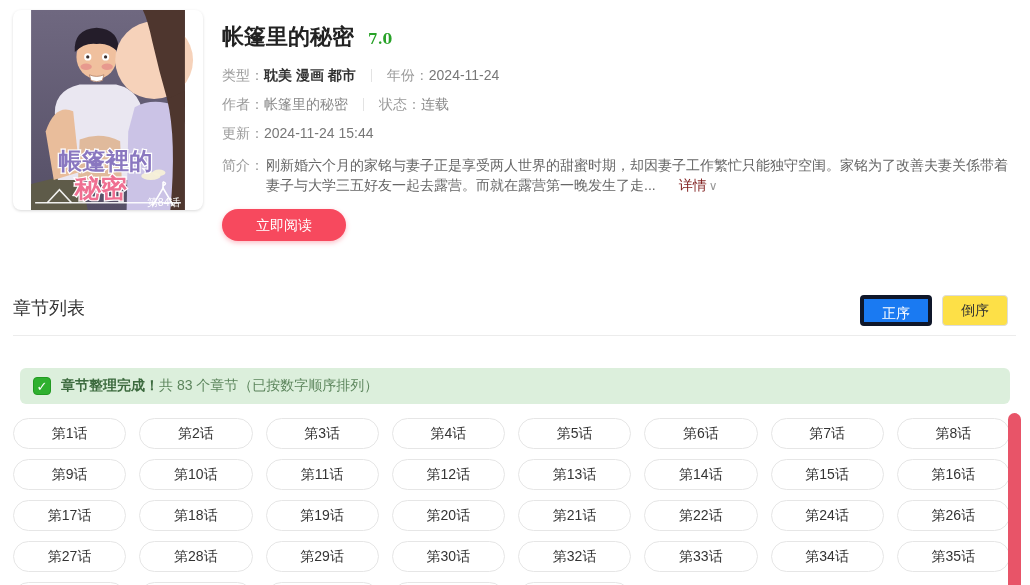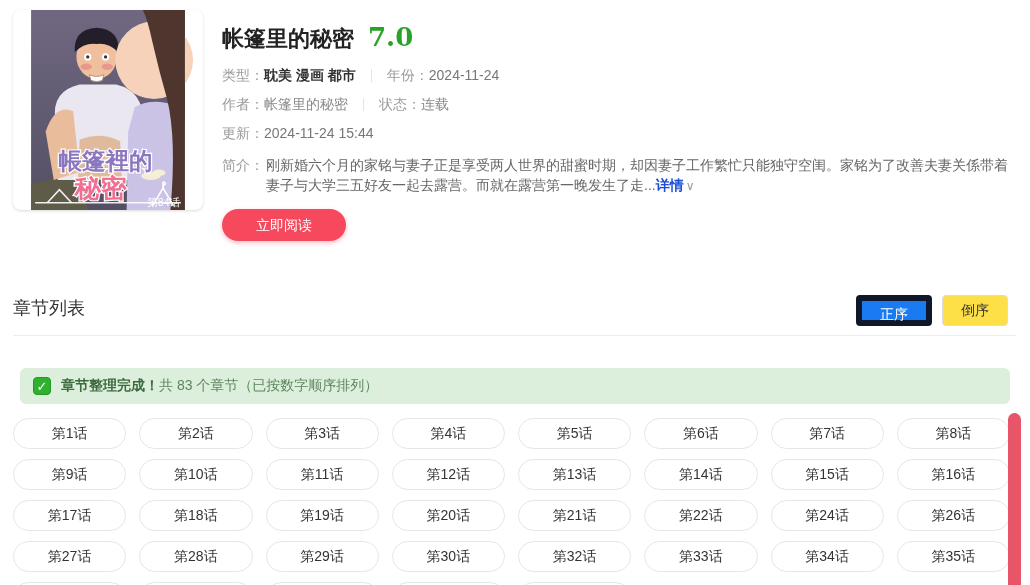--- a/index.html
+++ b/index.html
@@ -18,34 +18,34 @@
     width: 190px; height: 200px;
     border-radius: 8px; overflow: hidden;
     cursor: pointer;
     box-shadow: 0 1px 3px rgba(0,0,0,.15);
   }
   .cover svg { display: block; width: 100%; height: 100%; }
 
   .info { position: absolute; left: 222px; top: 22px; right: 20px; }
   .title-row { display: flex; align-items: baseline; gap: 14px; line-height: 30px; }
   .comic-title { font-size: 22px; font-weight: bold; color: #222; }
-  .rating { font-family: "DejaVu Serif", serif; font-size: 26px; font-weight: bold; }
+  .rating { font-family: "DejaVu Serif", serif; font-size: 14px; font-weight: bold; }
 
   .meta-row { display: flex; align-items: center; font-size: 14px; line-height: 16px; margin-top: 13px; }
   .meta-row:first-of-type { margin-top: 14px; }
   .m-label { color: #9b9b9b; }
   .m-strong { color: #333; font-weight: bold; }
   .m-mid { color: #777; }
   .m-soft { color: #8a8a8a; }
   .vdiv { width: 1px; height: 13px; background: #e3e3e3; margin: 0 15px; }
 
   .intro { display: flex; font-size: 14px; line-height: 20px; margin-top: 14px; }
   .intro .m-label { flex: 0 0 44px; line-height: 20px; }
   .intro-body { flex: 1; color: #666; }
-  .detail-link { color: #1d4ed8; font-weight: bold; cursor: pointer; }
+  .detail-link { color: #7f1d1d; font-weight: normal; cursor: pointer; margin-left: 23px; }
   .chevron { color: #999; font-size: 12px; margin-left: 2px; }
 
   .read-btn {
     margin-top: 13px;
     display: inline-block;
     border: none;
     background: #f7495e;
     color: #fff;
     font-size: 14px;
     font-family: inherit;
@@ -62,21 +62,21 @@
     position: absolute; left: 13px; top: 296px;
     font-size: 18px; font-weight: 500; color: #333;
   }
   .sort-group { position: absolute; top: 295px; right: 22px; display: flex; gap: 10px; }
   .sort-btn {
     height: 31px; padding: 0 18px;
     font-size: 14px; font-family: inherit;
     border-radius: 4px; cursor: pointer;
     line-height: 29px;
   }
-  .sort-asc { background: #1a7af2; border: 6px solid #0f172a; color: #fff; font-family: Liberation Mono, monospace; }
+  .sort-asc { background: #1a7af2; border: 4px solid #0f172a; color: #fff; }
   .sort-desc { background: #fde047; border: 1px solid #dcdcdc; color: #333; }
 
   .divider { position: absolute; left: 13px; right: 14px; top: 335px; height: 1px; background: #ececec; }
 
   
   .notice {
     position: absolute; left: 20px; right: 20px; top: 368px; height: 36px;
     background: #dcefdc; border-radius: 6px;
     display: flex; align-items: center;
     padding: 0 13px; font-size: 14px;

